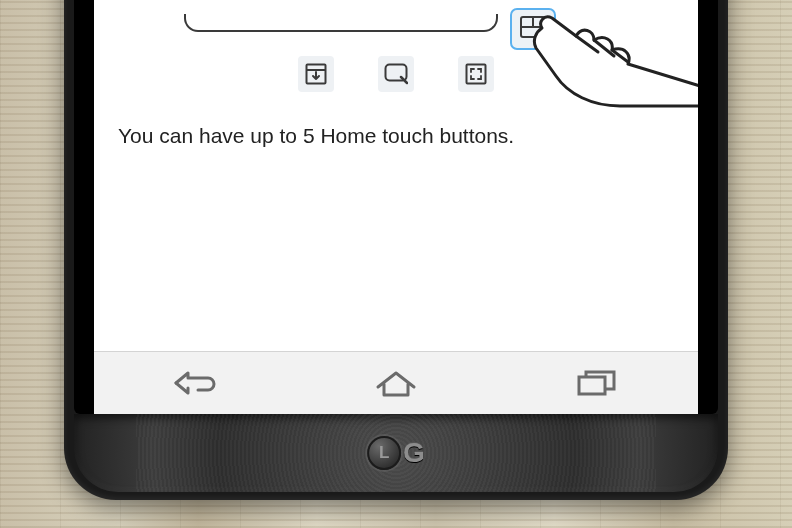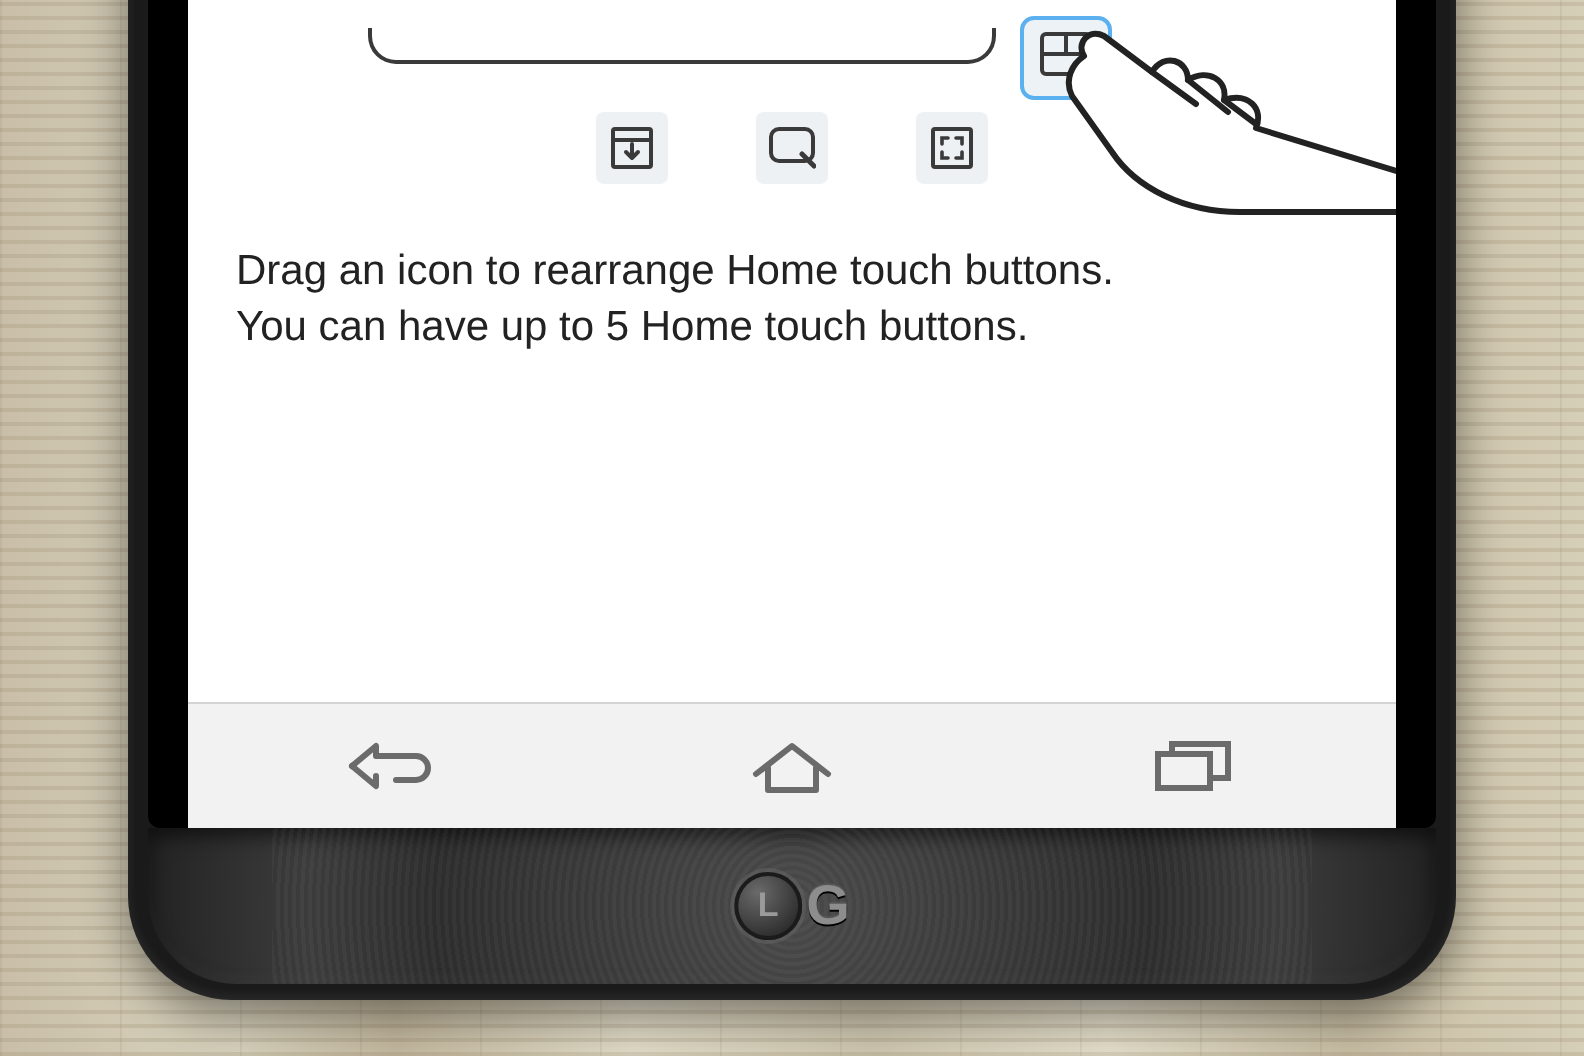--- a/index.html
+++ b/index.html
@@ -163,21 +163,20 @@
                      L 24 50
                      C 20 42, 24 34, 30 30 Z"></path>
             <path d="M64 38 L86 54"></path>
             <path d="M82 42 L102 58"></path>
             <path d="M100 52 L116 64"></path>
           </g>
         </svg>
       </div>
 
       <div class="instr">
-        <div>Drag an icon to rearrange Home touch buttons.</div>
         <div>You can have up to 5 Home touch buttons.</div>
       </div>
 
       <div class="navbar">
         <div class="navbtn">
           <svg width="46" height="28" viewBox="0 0 46 28">
             <path d="M4 14 L16 4 L16 9 L36 9 A6 6 0 0 1 36 21 L26 21" fill="none" stroke="#6b6b6b" stroke-width="3" stroke-linejoin="round" stroke-linecap="round"></path>
             <path d="M4 14 L16 24 L16 19" fill="none" stroke="#6b6b6b" stroke-width="3" stroke-linejoin="round" stroke-linecap="round"></path>
           </svg>
         </div>

